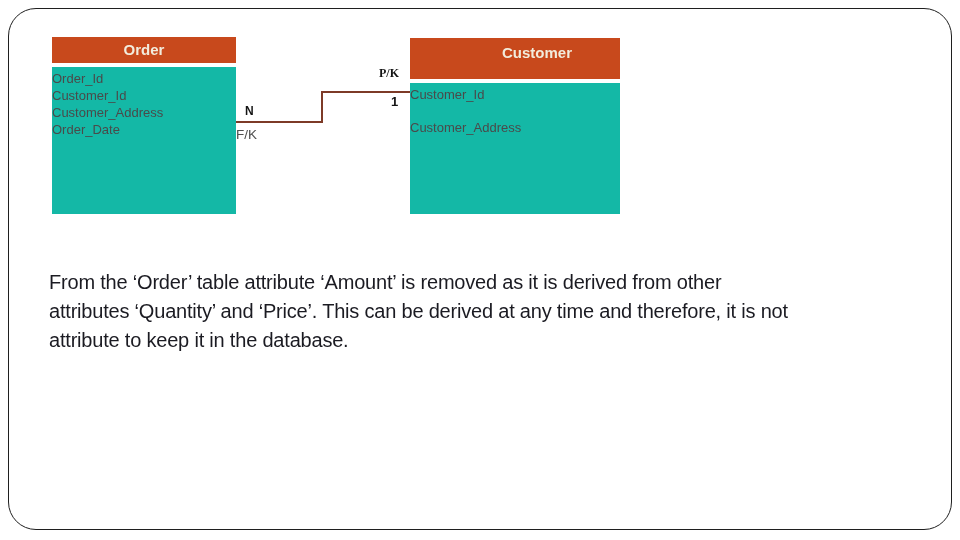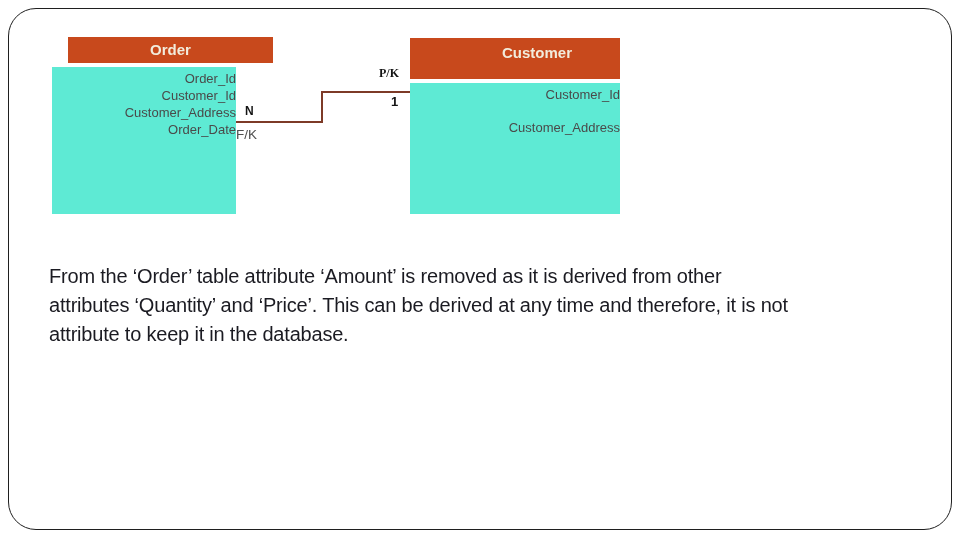--- a/index.html
+++ b/index.html
@@ -10,26 +10,26 @@
   .slide-border {
     position:absolute; left:8px; top:8px; width:944px; height:522px;
     border:1px solid #1f1f1f; border-radius:28px; background:#ffffff;
   }
 
   
   .entity-header {
     position:absolute; background:#c8491c; color:#f2ecdc;
     font-weight:bold; font-size:15px; text-align:center;
   }
-  .order-header { left:68px; top:37px; width:205px; height:26px; line-height:26px; }
+  .order-header { left:52px; top:37px; width:184px; height:26px; line-height:26px; }
   .customer-header { left:410px; top:38px; width:210px; height:41px; padding-top:6px;padding-left:44px; }
 
   .entity-body {
-    position:absolute; background:#5eead4; color:#4a4a4a;
-    font-size:13px; text-align:right;
+    position:absolute; background:#14b8a6; color:#4a4a4a;
+    font-size:13px; text-align:left;
   }
   .order-body { left:52px; top:67px; width:184px; height:147px; padding-top:3px; }
   .order-body .attr { line-height:17px; }
   .customer-body { left:410px; top:83px; width:210px; height:131px; padding-top:3px; }
   .customer-body .attr { line-height:17px; }
   .customer-body .attr + .attr { margin-top:16px; }
 
   
   .conn { position:absolute; background:#7d3a27; }
   .conn-lower { left:236px; top:121px; width:86px; height:2px; }
@@ -38,21 +38,21 @@
 
   
   .lbl { position:absolute; font-weight:bold; color:#141414; }
   .lbl-n  { left:245px; top:104px; font-size:12px; }
   .lbl-pk { left:379px; top:66px;  font-size:12px;font-family:Liberation Serif, serif; }
   .lbl-1  { left:391px; top:94px;  font-size:13px; }
   .lbl-fk { position:absolute; left:236px; top:127px; font-size:13.5px; color:#4f4f4f; }
 
   
   .paragraph {
-    position:absolute; left:49px; top:262px;
+    position:absolute; left:49px; top:268px;
     font-size:20px; line-height:29px; color:#1b1b22; letter-spacing:-0.2px;
   }
   .paragraph div { white-space:nowrap; }
 </style>
 </head>
 <body>
 
 <div class="canvas">
   <div class="slide-border"></div>
 

